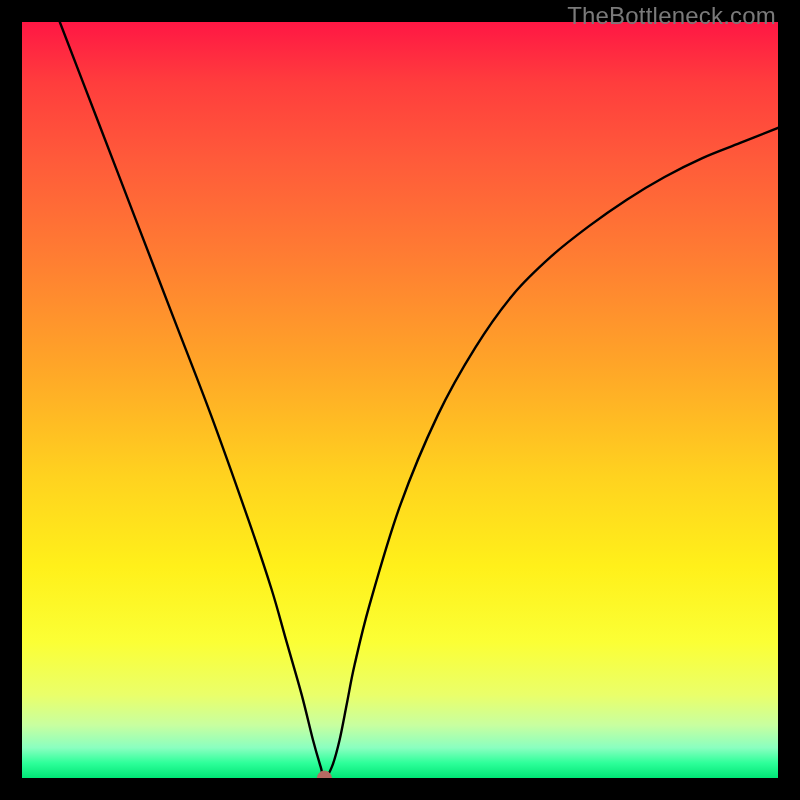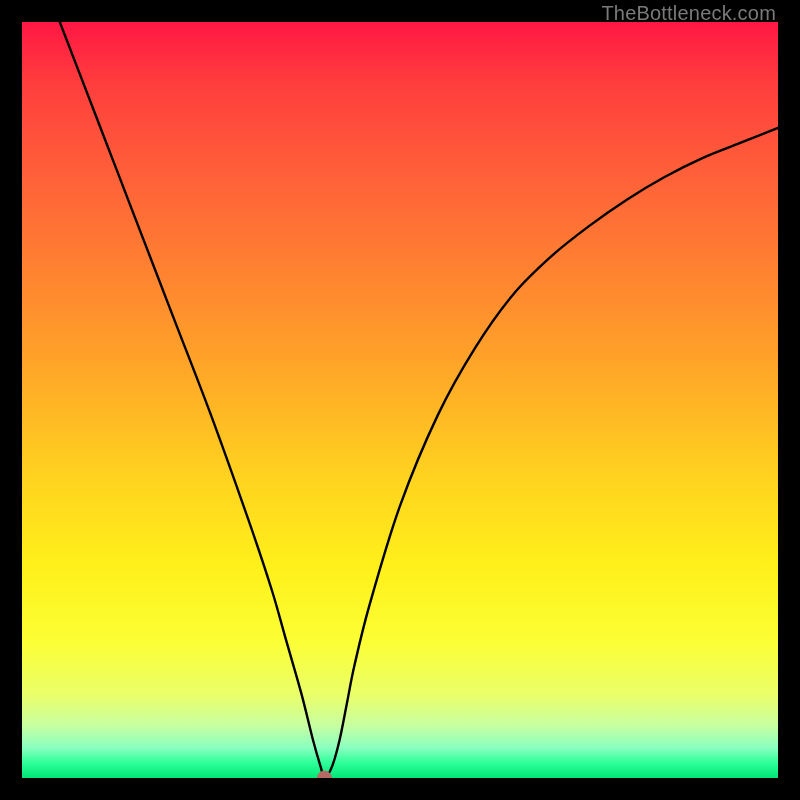--- a/index.html
+++ b/index.html
@@ -30,21 +30,21 @@
       #8affc0 96%,
       #2eff9a 98%,
       #00e676 100%
     );
   }
   .watermark {
     position: absolute;
     top: 2px;
     right: 24px;
     font-family: Arial, Helvetica, sans-serif;
-    font-size: 20px;
+    font-size: 24px;
     color: #7a7a7a;
     letter-spacing: 0.2px;
     user-select: none;
   }
   .curve-svg {
     position: absolute;
     left: 0; top: 0;
     width: 100%; height: 100%;
   }
   .curve-path {

